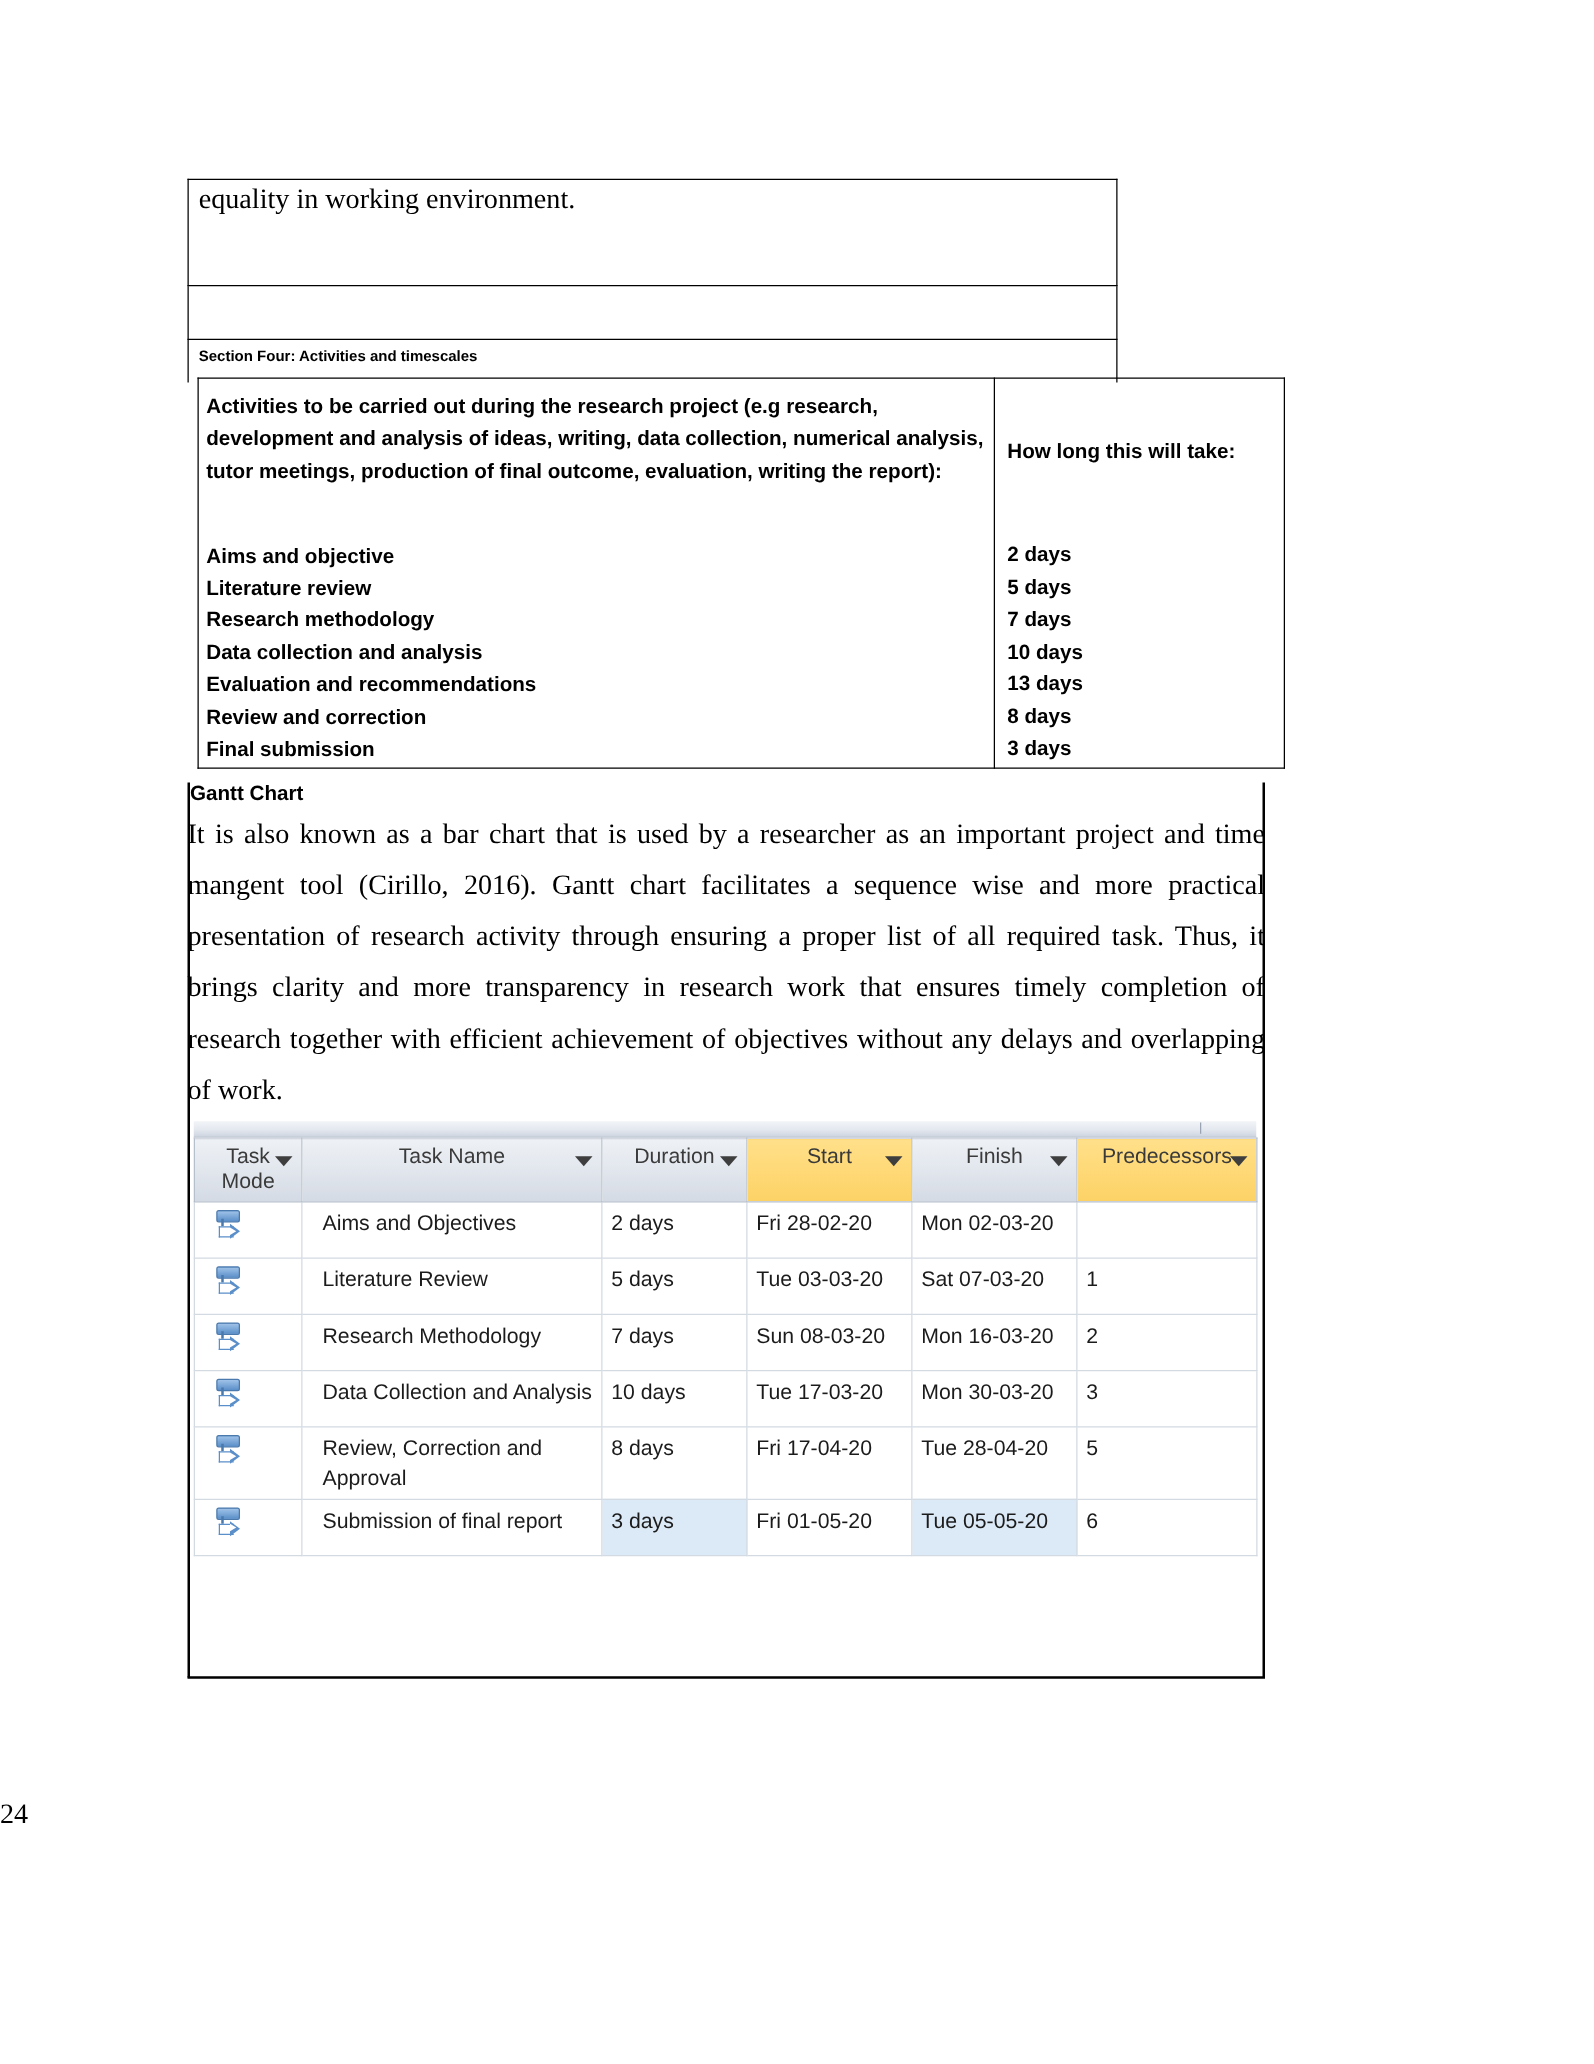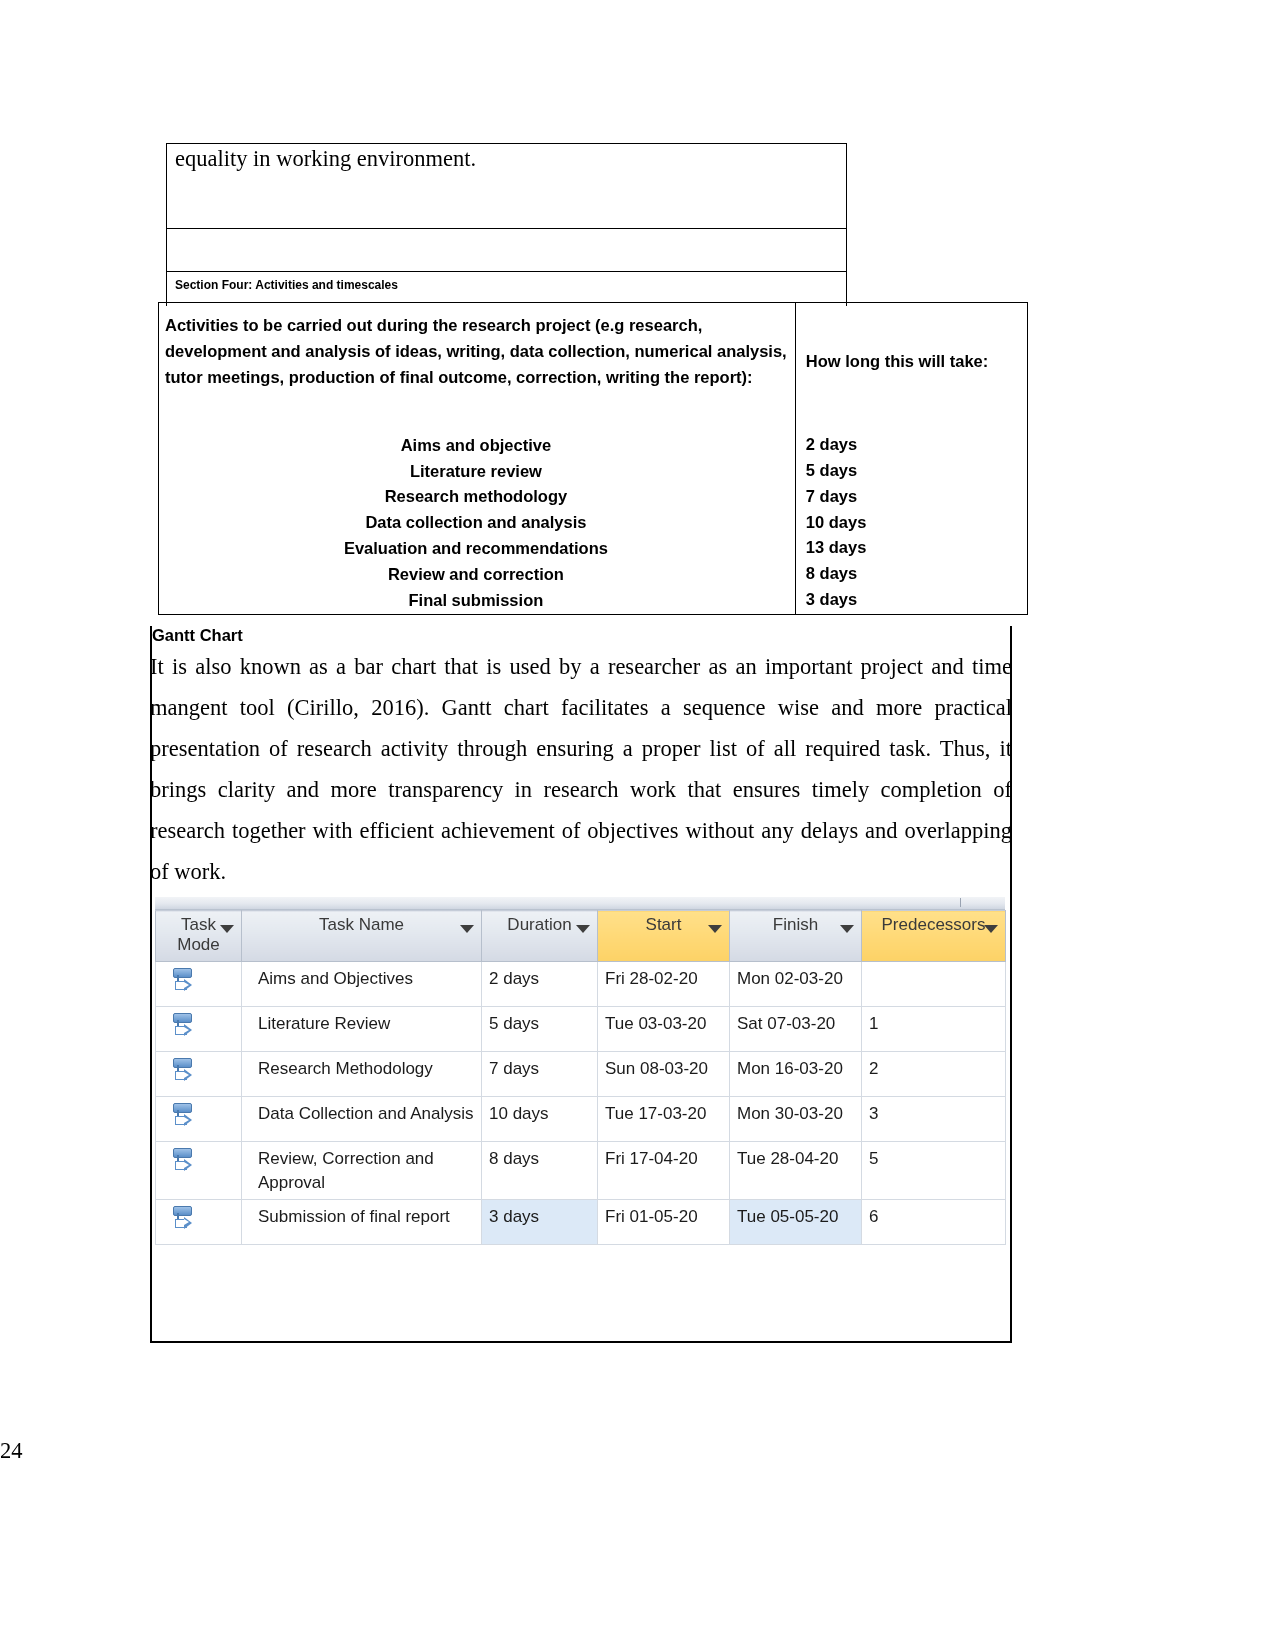--- a/index.html
+++ b/index.html
@@ -19,23 +19,23 @@
   .page {
     position: absolute;
     left: 0; top: 0;
     width: 1275px;
     height: 1651px;
   }
 
   
   .doc-table {
     position: absolute;
-    left: 166px;
+    left: 150px;
     top: 143px;
-    width: 681px;
+    width: 744px;
     border-collapse: collapse;
   }
   .doc-table td {
     border: 1.5px solid #000;
     vertical-align: top;
     padding: 4px 6px 4px 8px;
   }
 
   .serif-body {
     font-family: "Liberation Serif", serif;
@@ -72,21 +72,21 @@
     width: 644px;
     padding: 10px 8px 0 6px !important;
     line-height: 1.57;
   }
   .act-right {
     width: 224px;
     padding: 10px 8px 0 10px !important;
     line-height: 1.57;
   }
   .act-head-spacer { height: 42px; }
-  .act-list-item { white-space: nowrap; text-align: center; }
+  .act-list-item { white-space: nowrap; }
 
   
   .gantt-heading {
     position: absolute;
     left: 152px;
     top: 626px;
     font-family: "Liberation Sans", sans-serif;
     font-weight: bold;
     font-size: 16.5px;
   }
@@ -287,21 +287,21 @@
         <div class="sans-bold">Section Four: Activities and timescales</div>
       </td>
     </tr>
   </tbody>
     </table>
 
   <table class="act-table">
     <tbody>
         <tr>
       <td class="act-left">
-        <div>Activities to be carried out during the research project (e.g research, development and analysis of ideas, writing, data collection, numerical analysis, tutor meetings, production of final outcome, correction, writing the report):</div>
+        <div>Activities to be carried out during the research project (e.g research, development and analysis of ideas, writing, data collection, numerical analysis, tutor meetings, production of final outcome, evaluation, writing the report):</div>
         <div class="act-head-spacer">&nbsp;</div>
         <div class="act-list-item">Aims and objective</div>
         <div class="act-list-item">Literature review</div>
         <div class="act-list-item">Research methodology</div>
         <div class="act-list-item">Data collection and analysis</div>
         <div class="act-list-item">Evaluation and recommendations</div>
         <div class="act-list-item">Review and correction</div>
         <div class="act-list-item">Final submission</div>
       </td>
       <td class="act-right">

